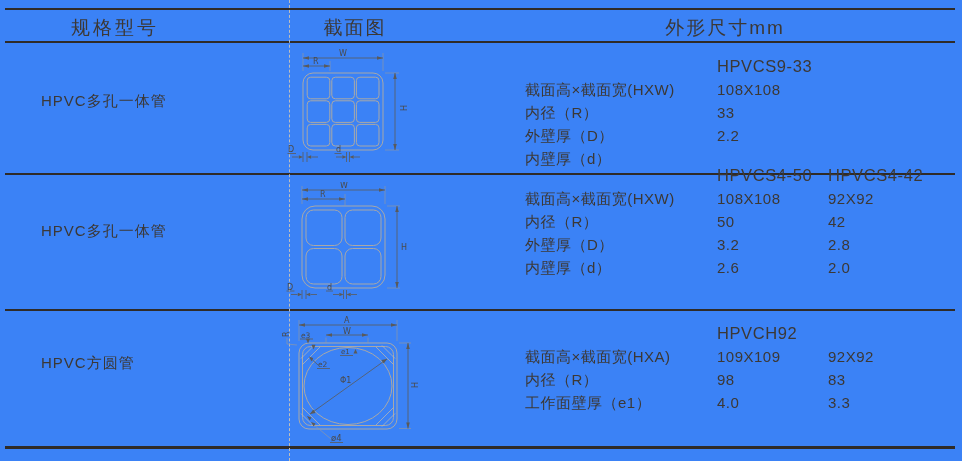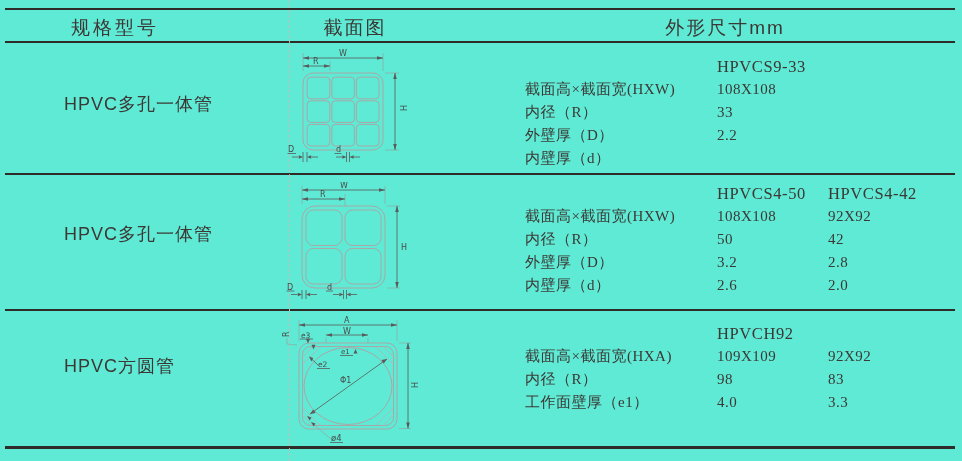--- a/index.html
+++ b/index.html
@@ -1,41 +1,41 @@
 <!DOCTYPE html>
 <html><head>
 <meta charset="utf-8">
 <style>
   * { margin:0; padding:0; box-sizing:border-box; }
   html,body { background:#ffffff; }
   #page {
-    position:relative; width:962px; height:461px; background:#5eead4;
+    position:relative; width:962px; height:461px; background:#3b82f6;
     font-family:"Liberation Sans","DejaVu Sans",sans-serif;
     color:#3c3835; overflow:hidden;
   }
   .hline { position:absolute; left:5px; right:7px; background:#2f2b28; }
   .hl-top    { top:8px;   height:2px; }
   .hl-head   { top:41px;  height:2px; }
   .hl-sep1   { top:173px; height:2px; }
   .hl-sep2   { top:309px; height:2px; }
   .hl-bottom { top:446px; height:3px; }
   .vdash { position:absolute; left:289px; top:0; height:461px; width:0;
            border-left:1px dashed #bdbdbd; }
   .hdr { position:absolute; top:15px; font-size:19px; letter-spacing:3px;
          text-align:center; white-space:nowrap; }
   .hdr-spec { left:35px;  width:160px; }
   .hdr-sect { left:295px; width:120px; letter-spacing:2px; }
   .hdr-dims { left:610px; width:230px; letter-spacing:2px; }
-  .rowname { position:absolute; left:64px; font-size:18px; letter-spacing:1px;
+  .rowname { position:absolute; left:41px; font-size:15px; letter-spacing:1px;
              white-space:nowrap; }
   .rn1 { top:92px; } .rn2 { top:222px; } .rn3 { top:354px; }
   .specs { position:absolute; left:525px; width:432px; font-size:15px;
            line-height:23px; letter-spacing:0.5px; }
-  .sp1 { top:55px; } .sp2 { top:182px; } .sp3 { top:322px; }
-  .sline { display:flex;font-family:Liberation Serif, serif; }
+  .sp1 { top:55px; } .sp2 { top:164px; } .sp3 { top:322px; }
+  .sline { display:flex; }
   .sl { width:192px; white-space:nowrap; }
   .sa { width:111px; white-space:nowrap; }
   .sb { flex:1; white-space:nowrap; }
   .model { font-size:16.5px; letter-spacing:0.6px; }
   .dia { position:absolute; }
   .d1 { left:283px; top:48px; }
   .d2 { left:283px; top:182px; }
   .d3 { left:280px; top:313px; }
   svg text { font-family:"DejaVu Sans",sans-serif; fill:#4a4a4a; }
   .pipe { stroke:#a8a8a8; fill:none; stroke-width:1; }

